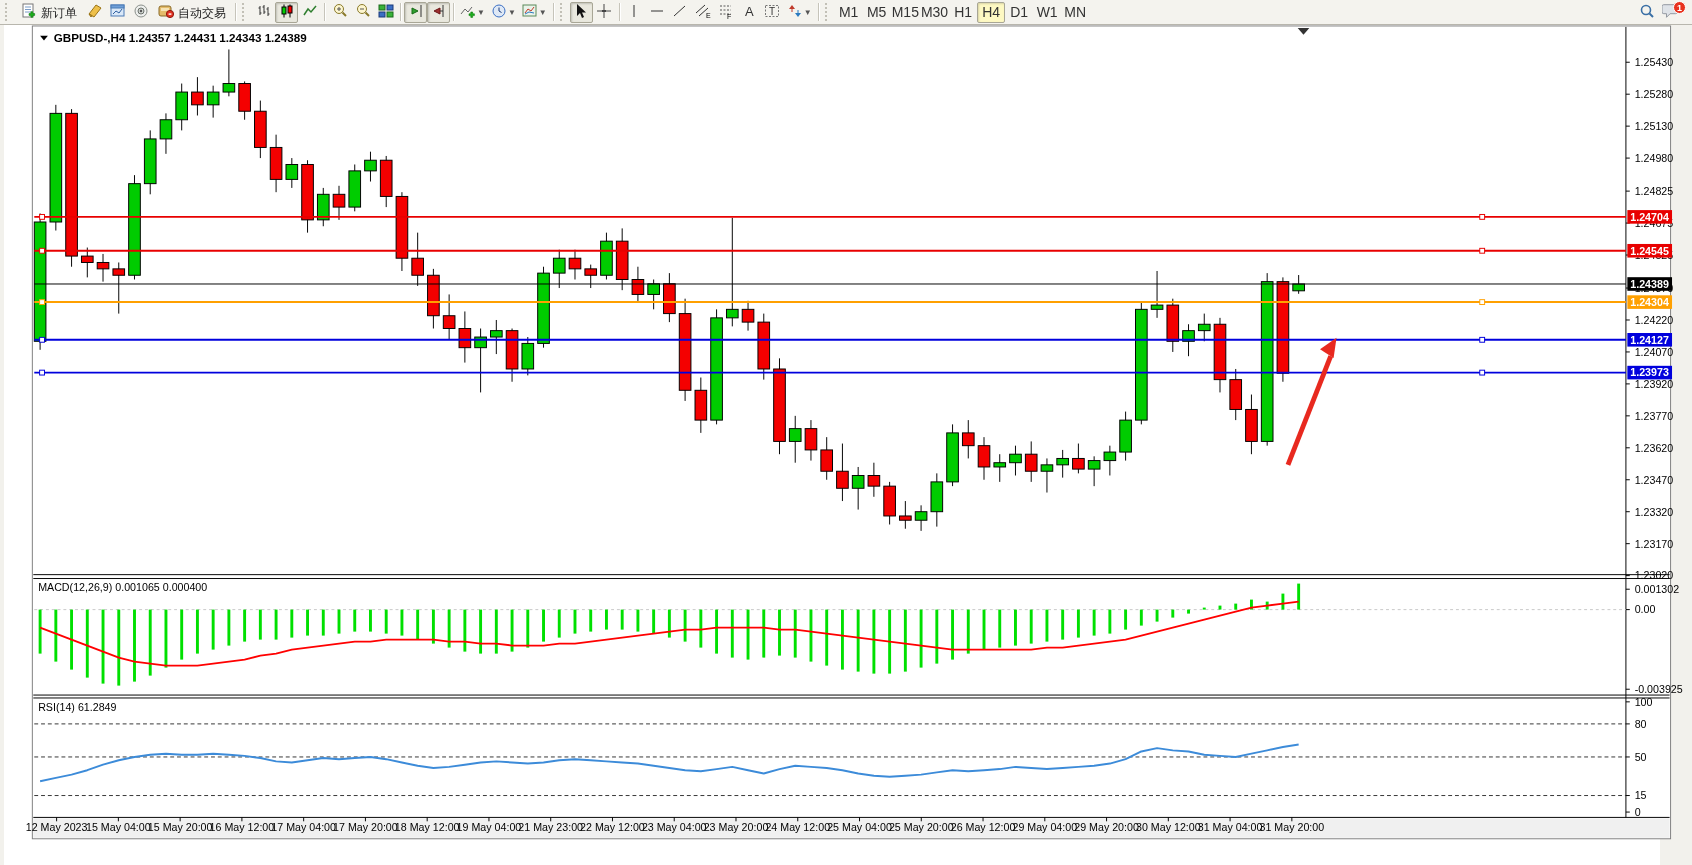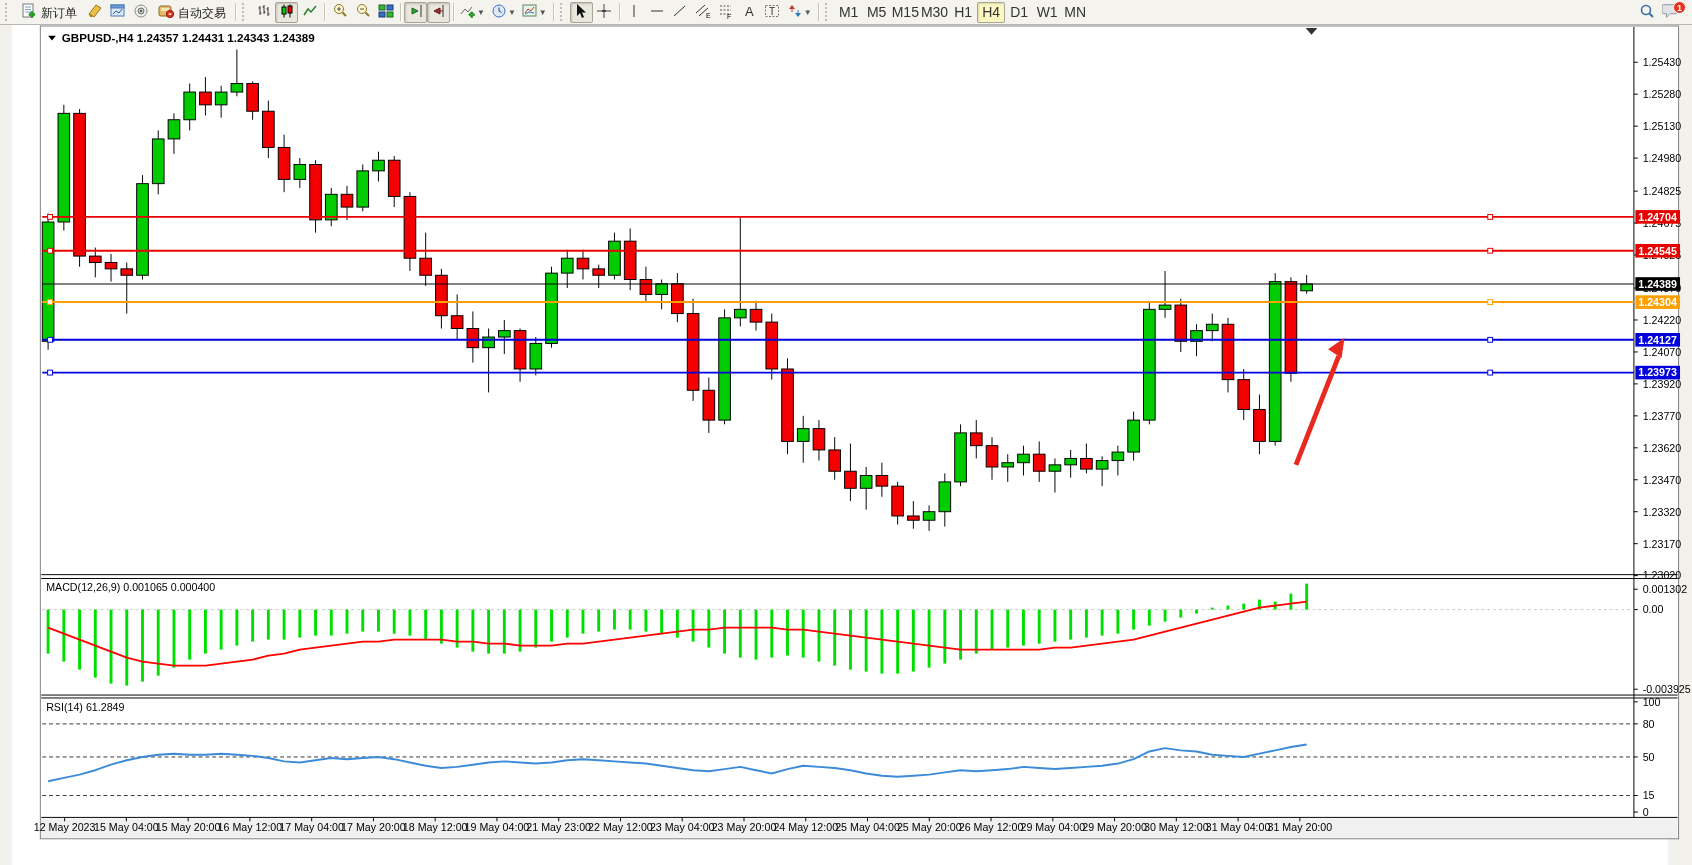--- a/index.html
+++ b/index.html
@@ -17,21 +17,21 @@
   .caret{font-size:8px;color:#555;margin-left:1px;}
   .tf-btn{height:19px;min-width:26px;display:flex;align-items:center;justify-content:center;
           font-size:14px;color:#333;border:1px solid transparent;border-radius:2px;}
   .tf-btn.active{background:#fef9c3;border:1px solid #a8a696;box-shadow:inset 1px 1px 2px rgba(0,0,0,.15);}
   .tb-right{margin-left:auto;display:flex;align-items:center;gap:6px;padding-right:6px;}
   .notif-wrap{position:relative;width:22px;height:20px;}
   .badge{position:absolute;top:-1px;right:-2px;min-width:13px;height:13px;border-radius:7px;background:#e8321e;
          color:#fff;font-size:9px;font-weight:bold;display:flex;align-items:center;justify-content:center;
          border:1px solid #fff;box-sizing:border-box;}
   
-  .chart-window{position:absolute;top:25px;left:12px;width:1656px;height:840px;background:#fff;}
+  .chart-window{position:absolute;top:25px;left:4px;width:1656px;height:840px;background:#fff;}
   svg text{font-family:"Liberation Sans",sans-serif;}
 </style>
 </head>
 <body>
 
 <div class="toolbar">
   <div class="grip"></div>
 
   <div class="tb-btn labeled">
     <span>

